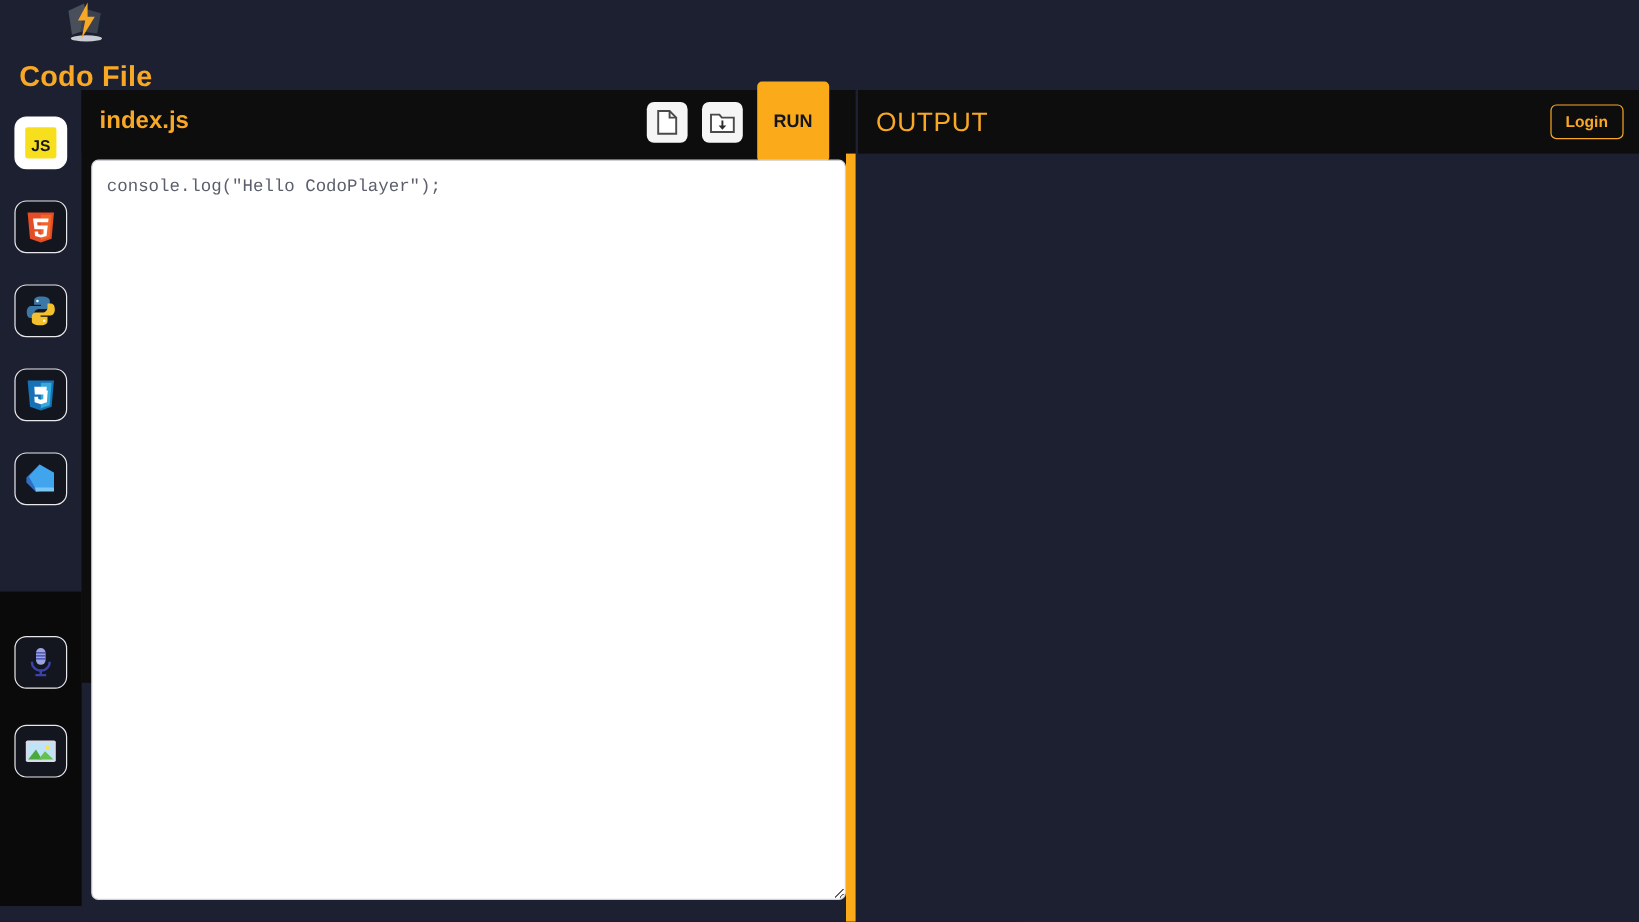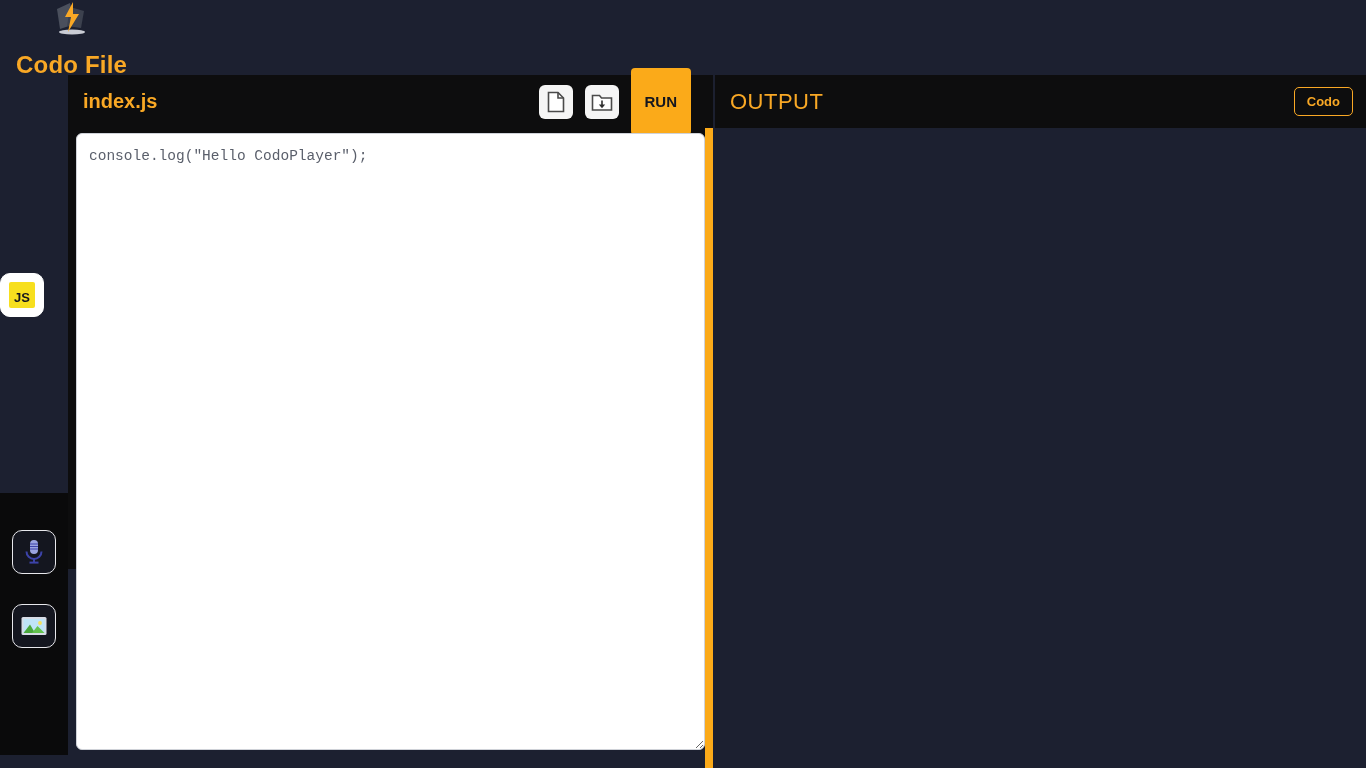--- a/index.html
+++ b/index.html
@@ -33,21 +33,21 @@
   }
 
   
   #sidebar{
     position:absolute; left:0; top:75px; width:68px; height:693px;
     background:#1c2030;
   }
   #sidebar-top{
     position:absolute; left:0; top:0; width:68px; height:418px;
     background:#1c2030;
-    display:flex; flex-direction:row; align-items:center;
+    display:flex; flex-direction:column; align-items:center;
     padding-top:22px; gap:26px;
   }
   #sidebar-bottom{
     position:absolute; left:0; top:418px; width:68px; height:262px;
     background:#0a0a0b;
     display:flex; flex-direction:column; align-items:center;
     padding-top:37px; gap:30px;
   }
   .lang-btn{
     width:44px; height:44px; border-radius:10px;
@@ -266,18 +266,18 @@
     </div>
     <textarea id="code-area" spellcheck="false" placeholder="Write your code here..." style="">console.log("Hello CodoPlayer");</textarea>
   </div>
 
   <div id="divider-top-filler"></div>
   <div id="divider"></div>
 
   <div id="output-panel">
     <div id="output-head">
       <span id="output-title">OUTPUT</span>
-      <button id="clear-button">Codo</button>
+      <button id="clear-button">Login</button>
     </div>
     <div id="output-body"></div>
   </div>
 
 </div>
 
 </body></html>

